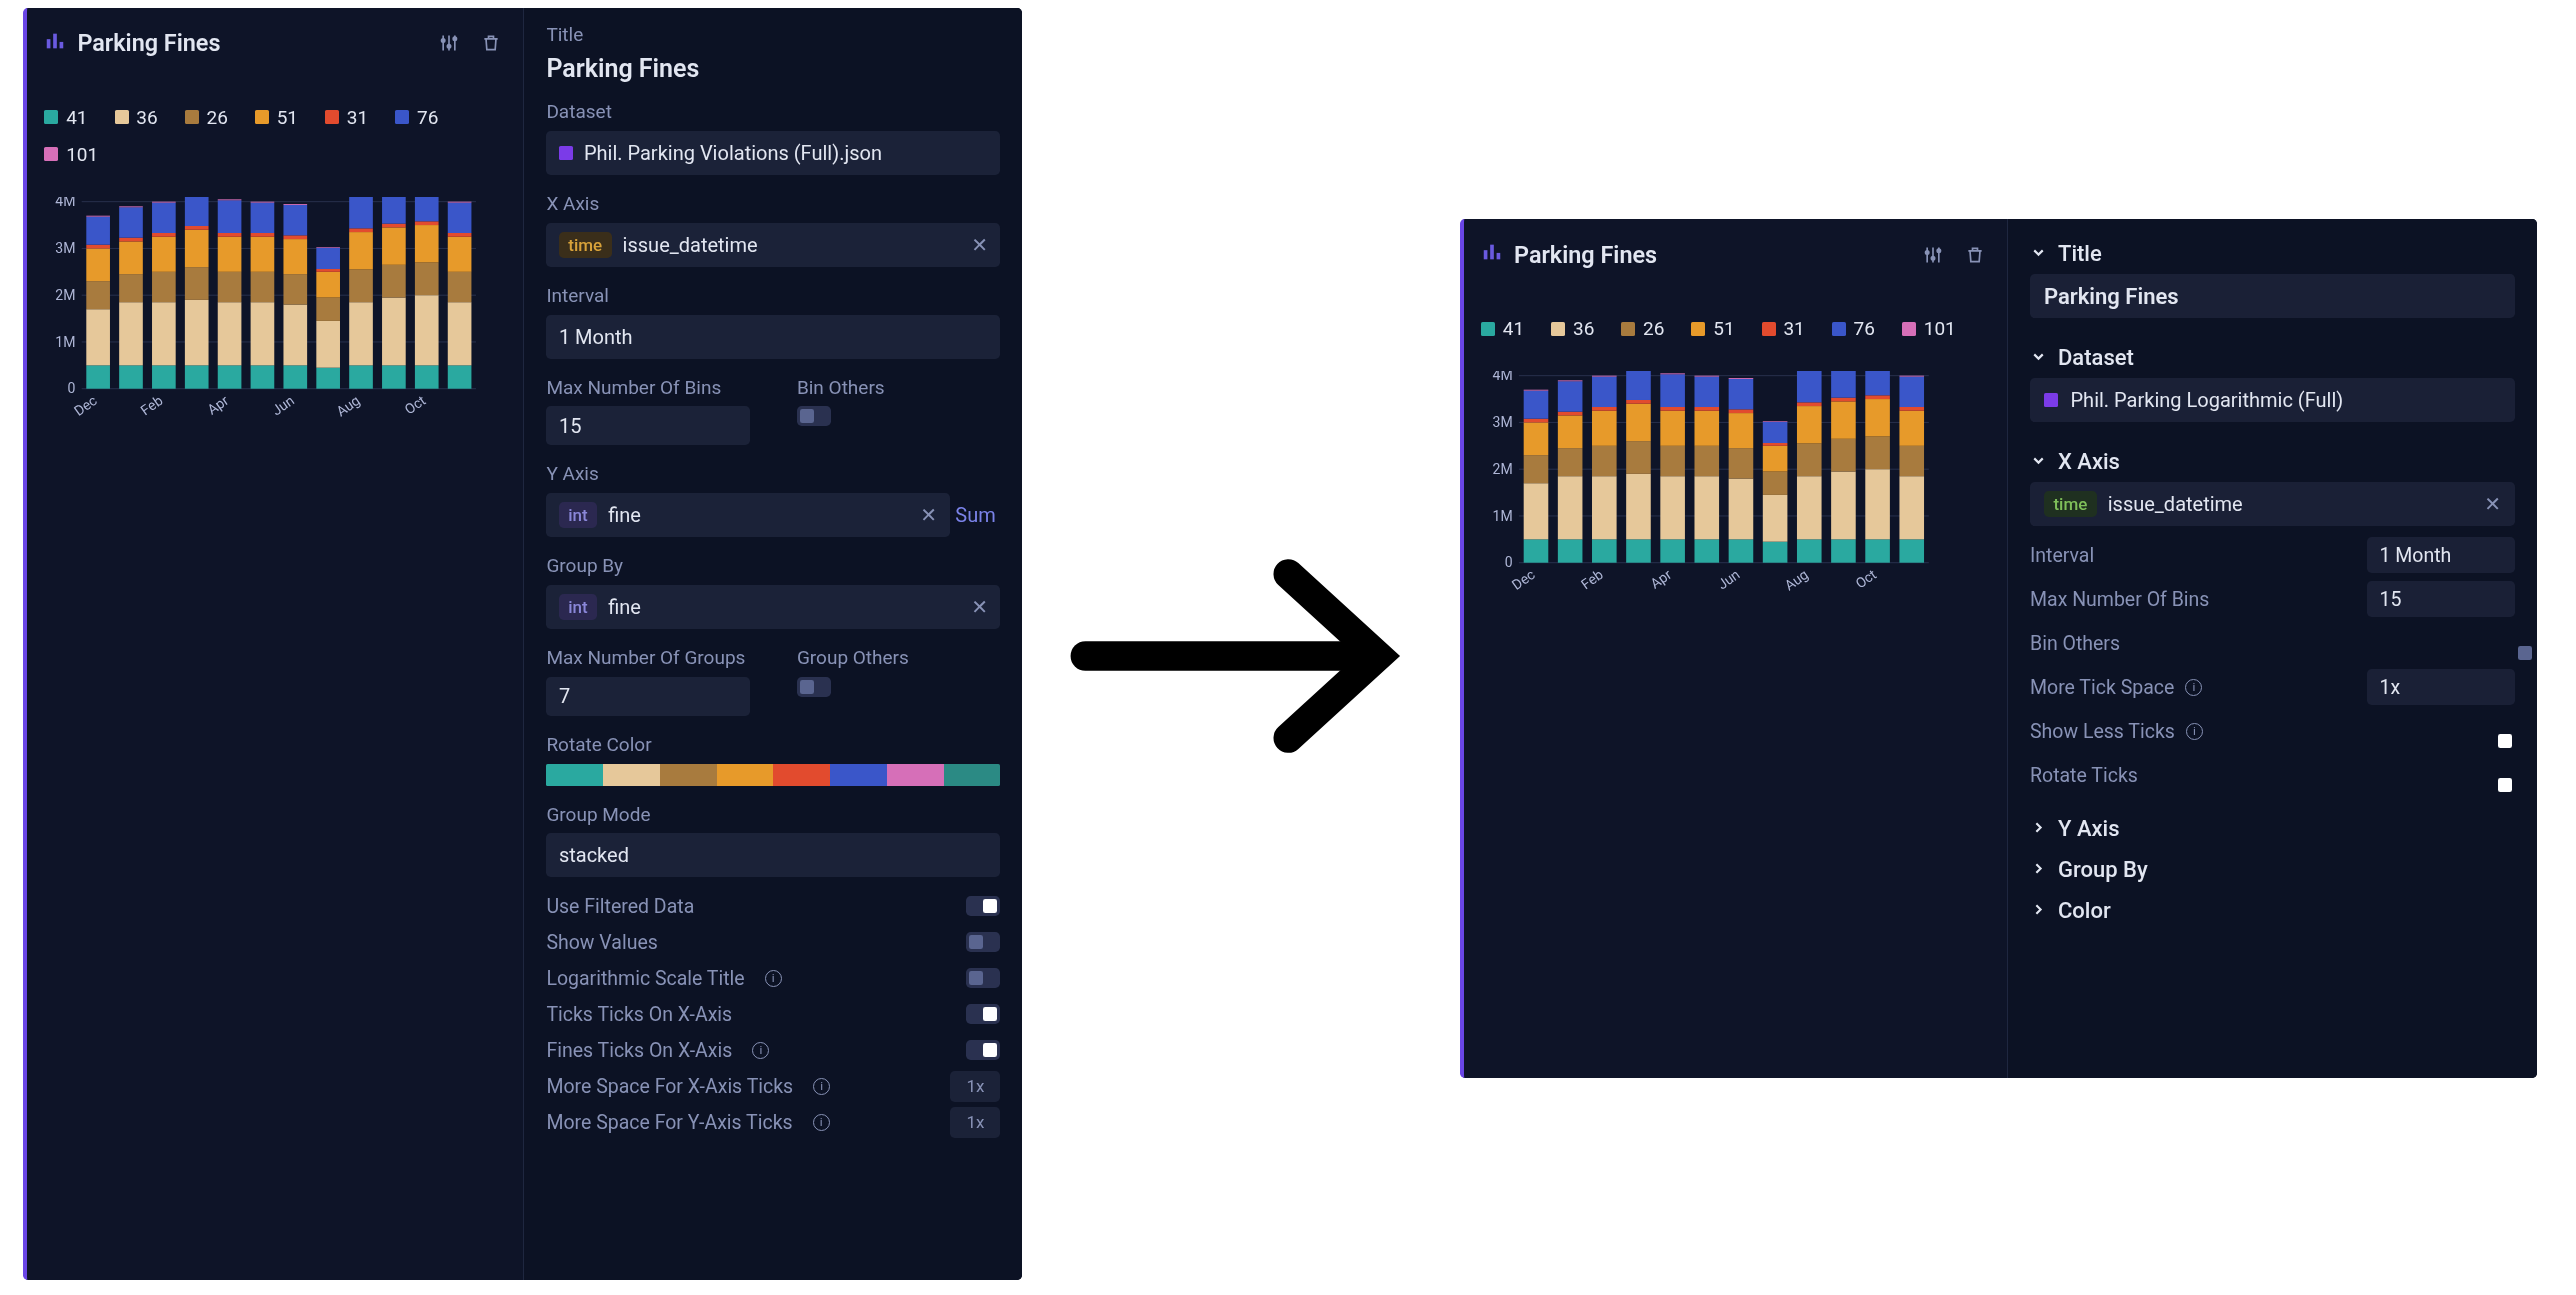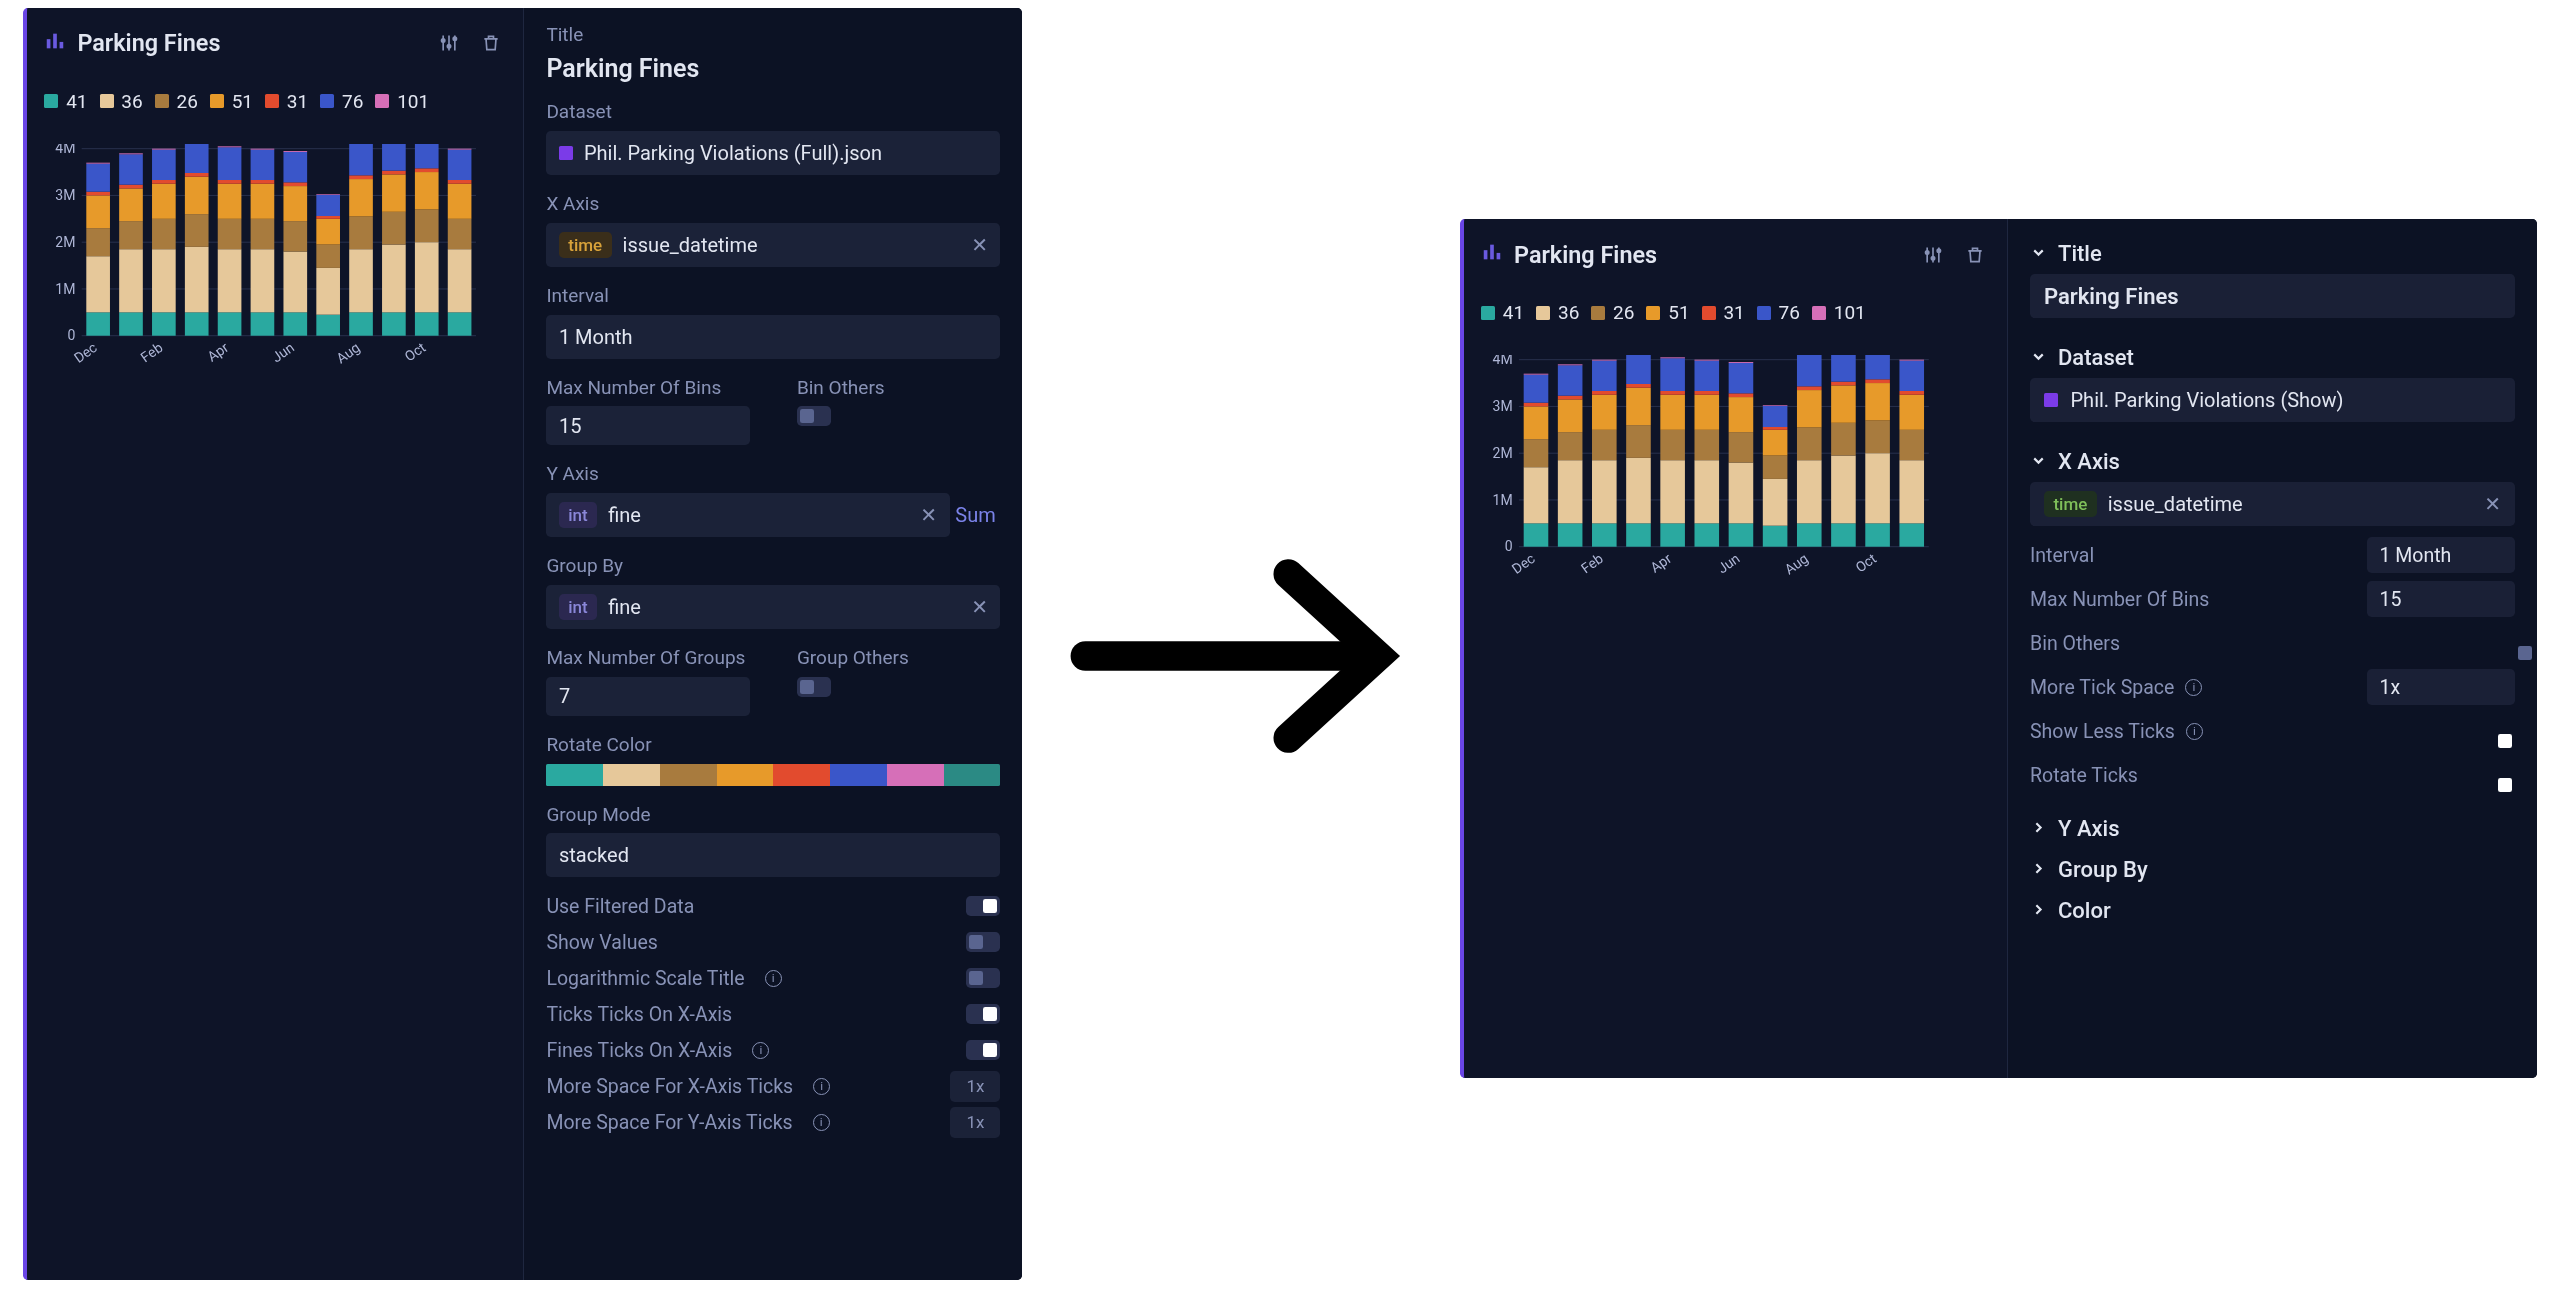--- a/index.html
+++ b/index.html
@@ -75,22 +75,22 @@
   .icon-btn{
     width:31px;height:31px;
     display:flex;align-items:center;justify-content:center;
     color:var(--muted);
     border-radius:4.7px;
   }
   .icon-btn svg{width:20px;height:20px;}
   .legend{
     display:flex;
     flex-wrap:wrap;
-    gap:14px 12px;
-    margin-top:28px;
+    gap:14px 27px;
+    margin-top:44px;
     font-size:19px;
     color:var(--text);
   }
   .legend-item{display:flex;align-items:center;gap:7.8px;}
   .swatch{width:14px;height:14px;border-radius:1.6px;}
 
   .mini-chart{
     margin-top:31px;
     width:437px;
     height:226px;
@@ -718,21 +718,21 @@
 
     <div class="acc-header">
       <span class="chev"><svg viewBox="0 0 24 24" fill="none" stroke="currentColor" stroke-width="3">
             <polyline points="6 9 12 15 18 9"></polyline>
           </svg></span>
       <span>Dataset</span>
     </div>
     <div class="acc-body">
       <div class="title-box" style="font-weight:400;font-size:20px">
         <span class="dataset-sq" style="margin-right:12.5px"></span>
-        <span>Phil. Parking Violations (Show)</span>
+        <span>Phil. Parking Logarithmic (Full)</span>
       </div>
     </div>
 
     <div class="acc-header">
       <span class="chev"><svg viewBox="0 0 24 24" fill="none" stroke="currentColor" stroke-width="3">
             <polyline points="6 9 12 15 18 9"></polyline>
           </svg></span>
       <span>X Axis</span>
     </div>
     <div class="acc-body">

